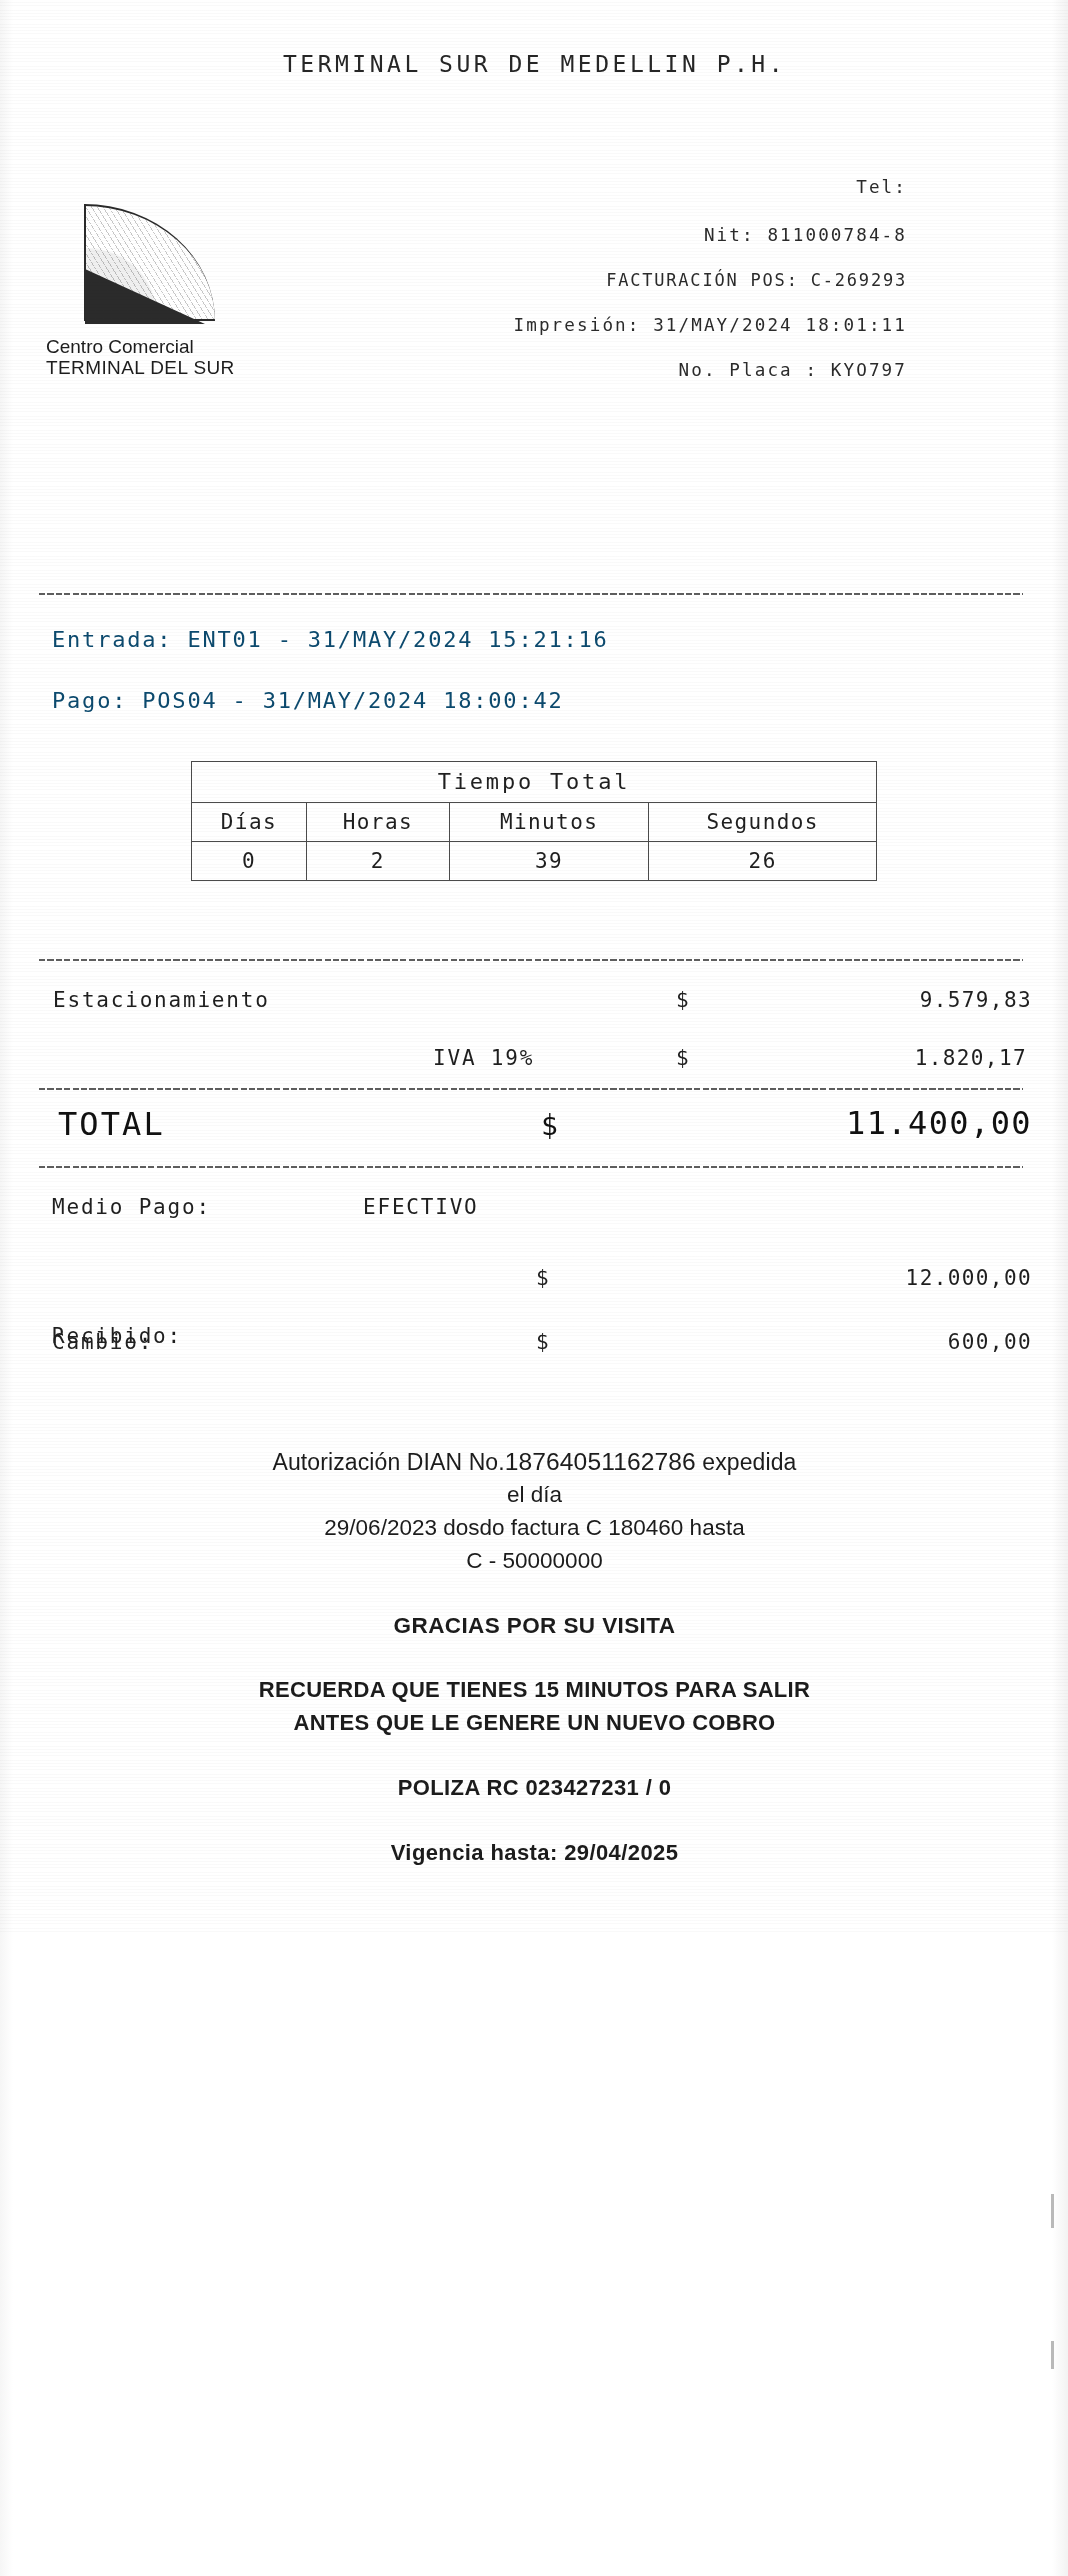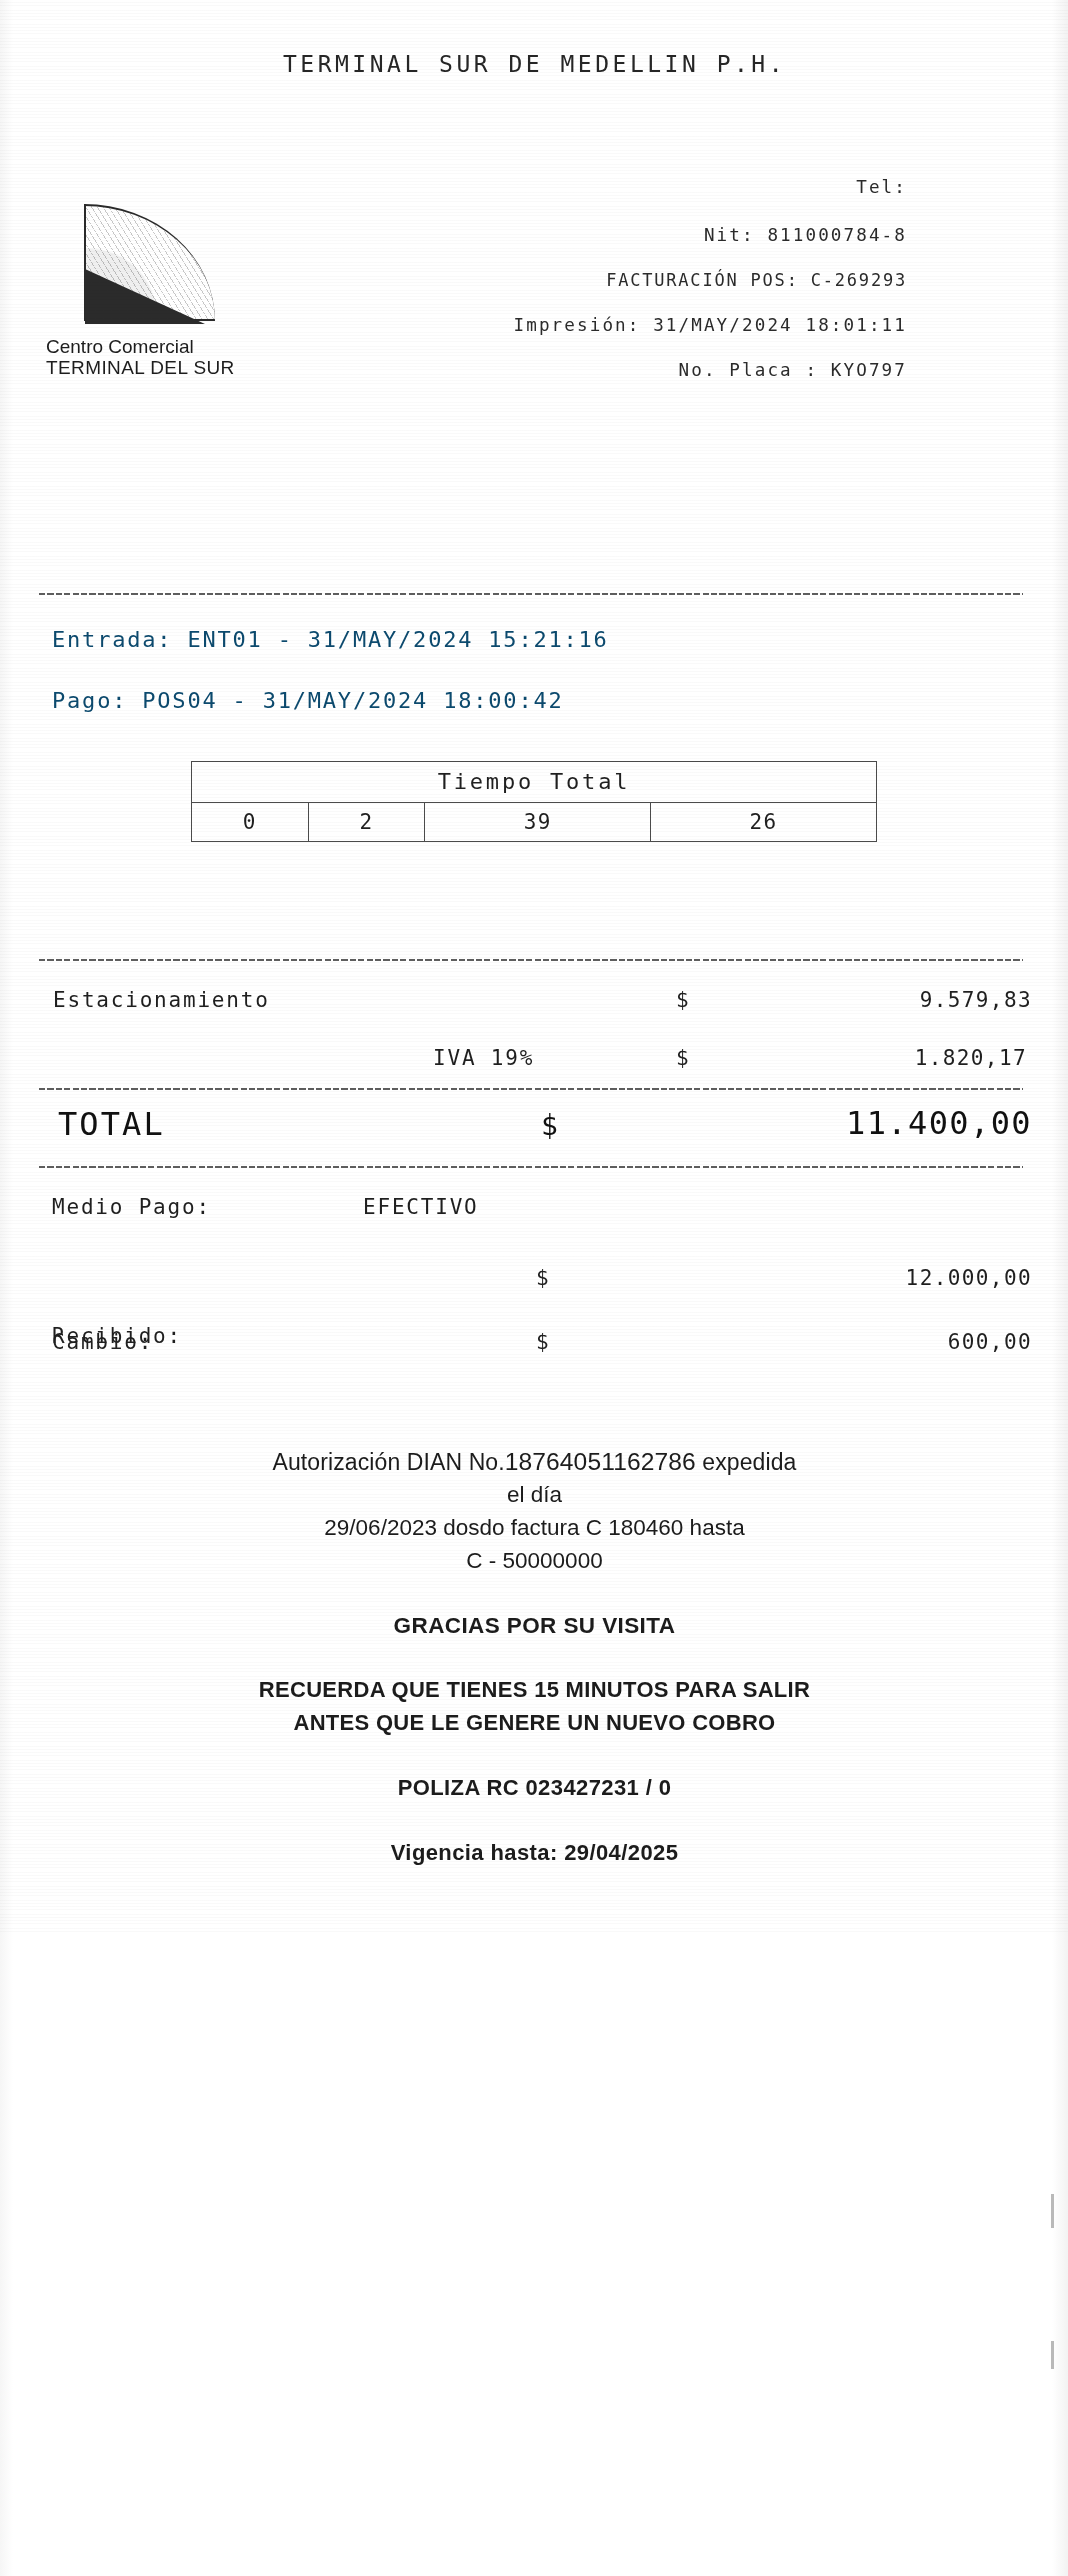--- a/index.html
+++ b/index.html
@@ -332,20 +332,26 @@
 
   <div class="row-line" style="left:52px; top:627px;">Entrada: ENT01 - 31/MAY/2024 15:21:16</div>
   <div class="row-line" style="left:52px; top:688px;">Pago: POS04 - 31/MAY/2024 18:00:42</div>
 
   <table class="time-table">
     <tbody>
         <tr>
       <td class="caption-cell" colspan="4">Tiempo Total</td>
     </tr>
     <tr>
+      <td>Días</td>
+      <td>Horas</td>
+      <td>Minutos</td>
+      <td>Segundos</td>
+    </tr>
+    <tr>
       <td>0</td>
       <td>2</td>
       <td>39</td>
       <td>26</td>
     </tr>
   </tbody>
     </table>
 
   <div class="sep" style="left:39px; top:959px; width:984px;"></div>
 

